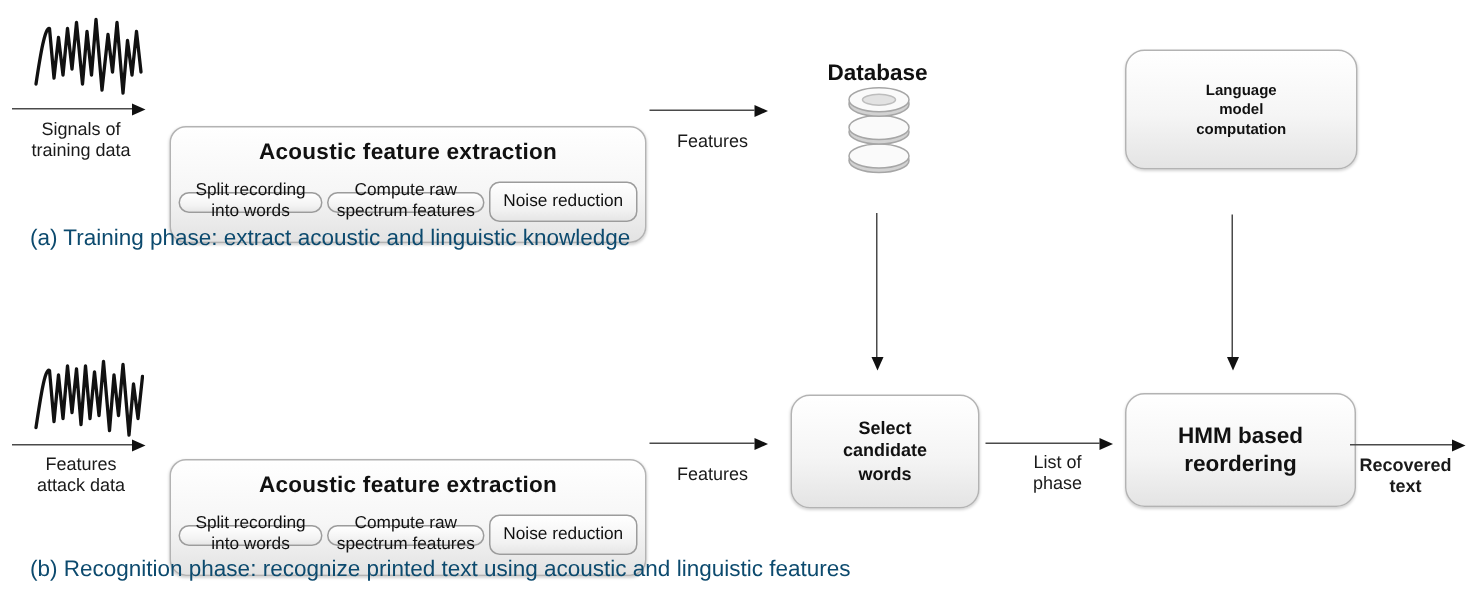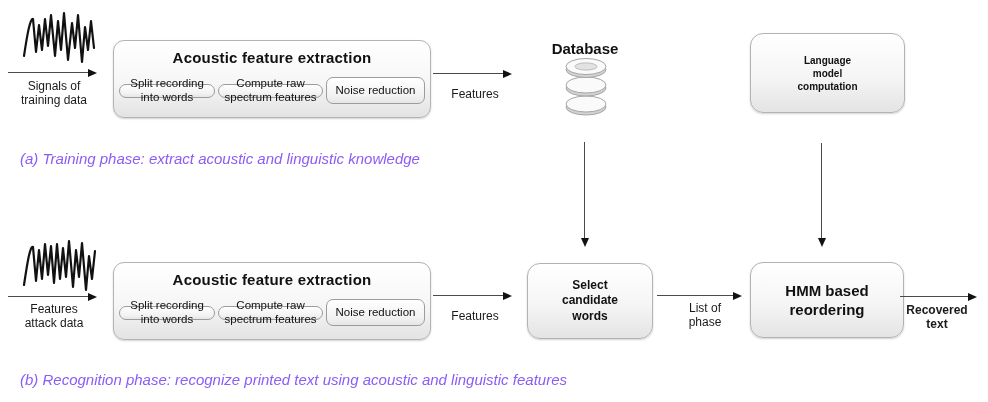--- a/index.html
+++ b/index.html
@@ -10,20 +10,21 @@
   }
   .pre { white-space:pre-line; }
 
   
   .bigbox {
     position:absolute;
     background:linear-gradient(180deg,#ffffff 0%,#f6f6f6 55%,#e3e3e3 100%);
     border:1px solid #b3b3b3;
     border-radius:11px;
     box-shadow:0 1px 2px rgba(0,0,0,0.18);
+    margin-top:44px;
   }
   .bigbox .bigtitle {
     text-align:center; font-weight:bold; font-size:15px; margin-top:8px;
     letter-spacing:0.2px;
   }
   .steps {
     position:absolute; left:5px; right:5px; top:36px;
     display:flex; gap:3px; align-items:center;
   }
   .step {
@@ -52,21 +53,21 @@
     content:''; position:absolute; right:-9px; top:-4.5px;
     border-left:9px solid #111; border-top:4px solid transparent; border-bottom:4px solid transparent;
   }
   .arrow-v { position:absolute; width:0; border-left:1px solid #4a4a4a; }
   .arrow-v::after {
     content:''; position:absolute; bottom:-9px; left:-4.5px;
     border-top:9px solid #111; border-left:4px solid transparent; border-right:4px solid transparent;
   }
 
   .lbl { position:absolute; font-size:12px; line-height:1.15; text-align:center; color:#1a1a1a; }
-  .caption { position:absolute; font-style:italic; font-size:15px; color:#8b5cf6; }
+  .caption { position:absolute; font-size:15px; color:#0c4a6e; }
   .dbtitle { position:absolute; font-weight:bold; font-size:15px; text-align:center; }
   .icon { position:absolute; }
 </style>
 </head>
 <body>
 
 <div class="canvas">
 
   <svg class="icon" style="left:22px; top:6px;" width="74" height="64" viewBox="0 0 74 64">
     <path d="M2,50 C5,30 8,12 11,13 L14,46 L17,19 L20,44 L23,13 L26,40 L29,9 L33,50 L36,15 L39,44 L42,7 L46,54 L50,17 L53,42 L56,9 L60,56 L63,21 L66,44 L69,15 L72,42" fill="none" stroke="#111" stroke-width="2.2" stroke-linejoin="round" stroke-linecap="round"></path>

